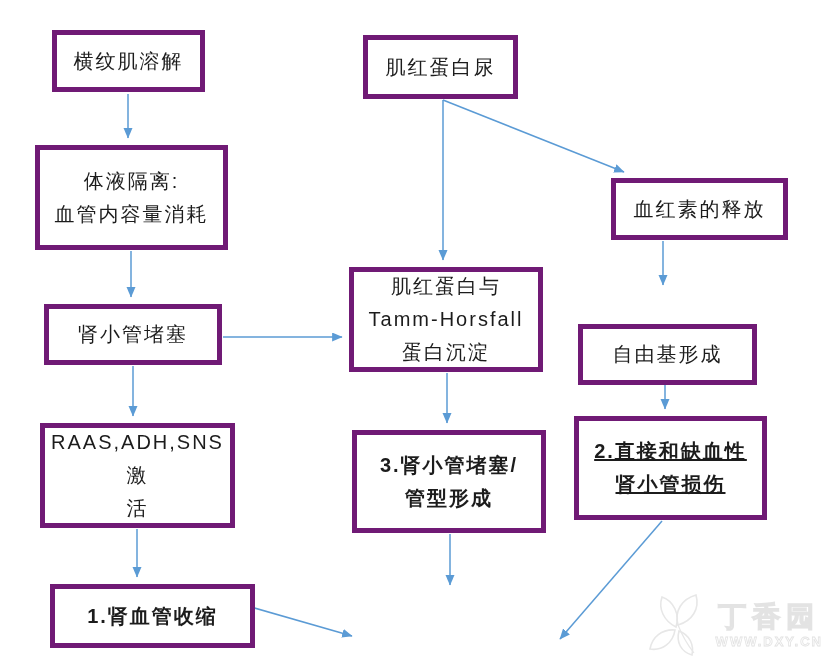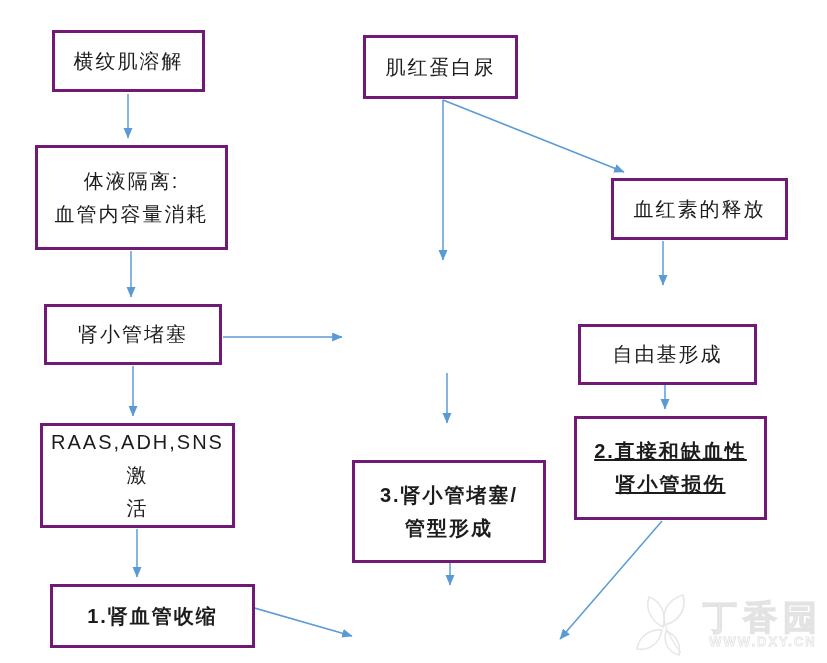--- a/index.html
+++ b/index.html
@@ -13,21 +13,21 @@
   }
   .arrows {
     position: absolute;
     left: 0; top: 0;
     width: 827px; height: 663px;
     pointer-events: none;
   }
   .node {
     position: absolute;
     box-sizing: border-box;
-    border: 3px solid #701a75;
+    border: 5px solid #701a75;
     background: #ffffff;
     display: flex;
     align-items: center;
     justify-content: center;
     text-align: center;
     font-size: 20px;
     line-height: 33px;
     letter-spacing: 2px;
     color: #1c1c1c;
     white-space: pre-line;
@@ -38,21 +38,21 @@
     position: absolute;
     right: 4px;
     bottom: 6px;
     display: flex;
     align-items: center;
     color: #e7e7e7;
     user-select: none;
   }
   .wm-text { text-align: center; margin-left: 6px; }
   .wm-brand {
-    font-size: 34px;
+    font-size: 28px;
     font-weight: bold;
     letter-spacing: 6px;
     color: transparent;
     -webkit-text-stroke: 1.2px #e3e3e3;
     line-height: 34px;
   }
   .wm-site {
     font-size: 13px;
     font-weight: bold;
     letter-spacing: 2px;
@@ -99,22 +99,25 @@
   <div class="node" style="left:35px;  top:145px; width:193px; height:105px;">体液隔离:
 血管内容量消耗</div>
 
   <div class="node" style="left:44px;  top:304px; width:178px; height:61px;">肾小管堵塞</div>
 
   <div class="node" style="left:40px;  top:423px; width:195px; height:105px;">RAAS,ADH,SNS激
 活</div>
 
   <div class="node bold" style="left:50px; top:584px; width:205px; height:64px;">1.肾血管收缩</div>
 
+  <div class="node" style="left:349px; top:267px; width:194px; height:105px;">肌红蛋白与
+Tamm-Horsfall
+蛋白沉淀</div>
 
-  <div class="node bold" style="left:352px; top:430px; width:194px; height:103px;margin-top:30px;">3.肾小管堵塞/
+  <div class="node bold" style="left:352px; top:430px; width:194px; height:103px;">3.肾小管堵塞/
 管型形成</div>
 
 
   <div class="node" style="left:567px; top:178px; width:177px; height:62px;margin-left:44px;">血红素的释放</div>
 
   <div class="node" style="left:578px; top:292px; width:179px; height:61px;margin-top:32px;">自由基形成</div>
 
   <div class="node bold" style="left:574px; top:416px; width:193px; height:104px;text-decoration:underline;">2.直接和缺血性
 肾小管损伤</div>
 

